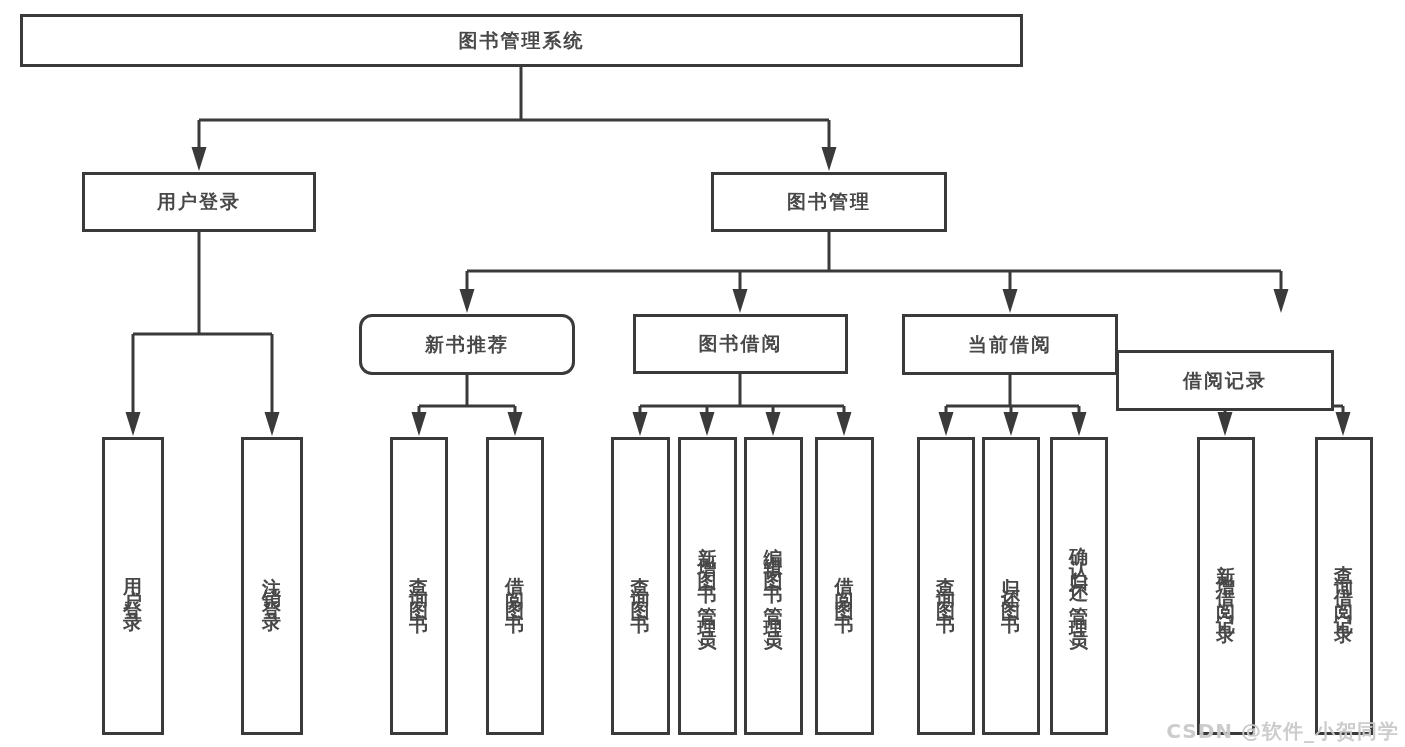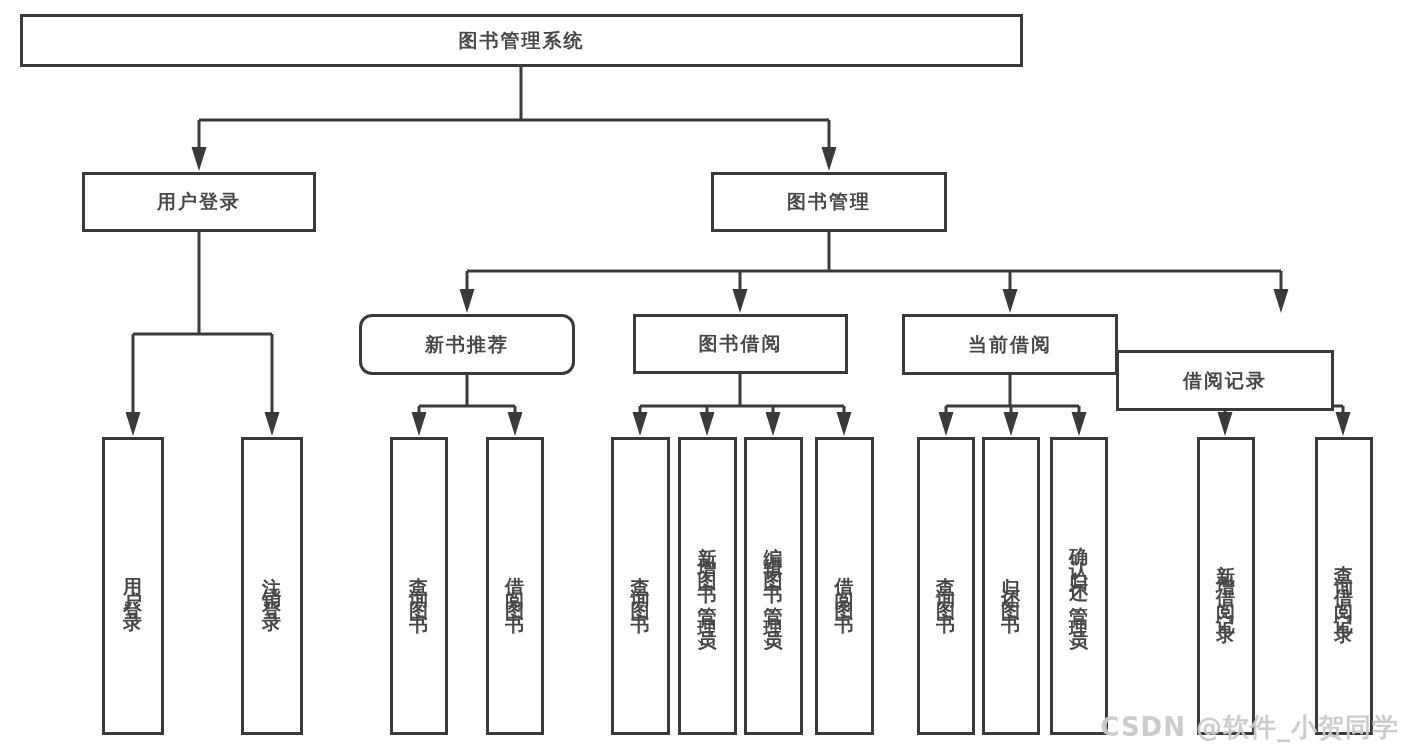--- a/index.html
+++ b/index.html
@@ -14,21 +14,21 @@
     display:flex; align-items:center; justify-content:center;
     color:#484848; font-size:19px; letter-spacing:2px; white-space:nowrap;
   }
   .vnode { letter-spacing:0; }
   .vnode .vtext {
     writing-mode:vertical-rl; text-orientation:mixed;
     letter-spacing:12px; line-height:1;
   }
   .watermark {
     position:absolute; right:6px; bottom:2px; z-index:5;
-    font-size:26px; color:rgba(201,201,201,0.95); letter-spacing:1px;
+    font-size:20px; color:rgba(201,201,201,0.95); letter-spacing:1px;
   }
 </style>
 </head>
 <body>
 
 <div class="canvas">
 
   <svg class="connectors" viewBox="0 0 1405 747" xmlns="http://www.w3.org/2000/svg">
     <g>
       <path d="M521 67 V120 M199 120 H829 M199 120 V149 M829 120 V149"></path>

